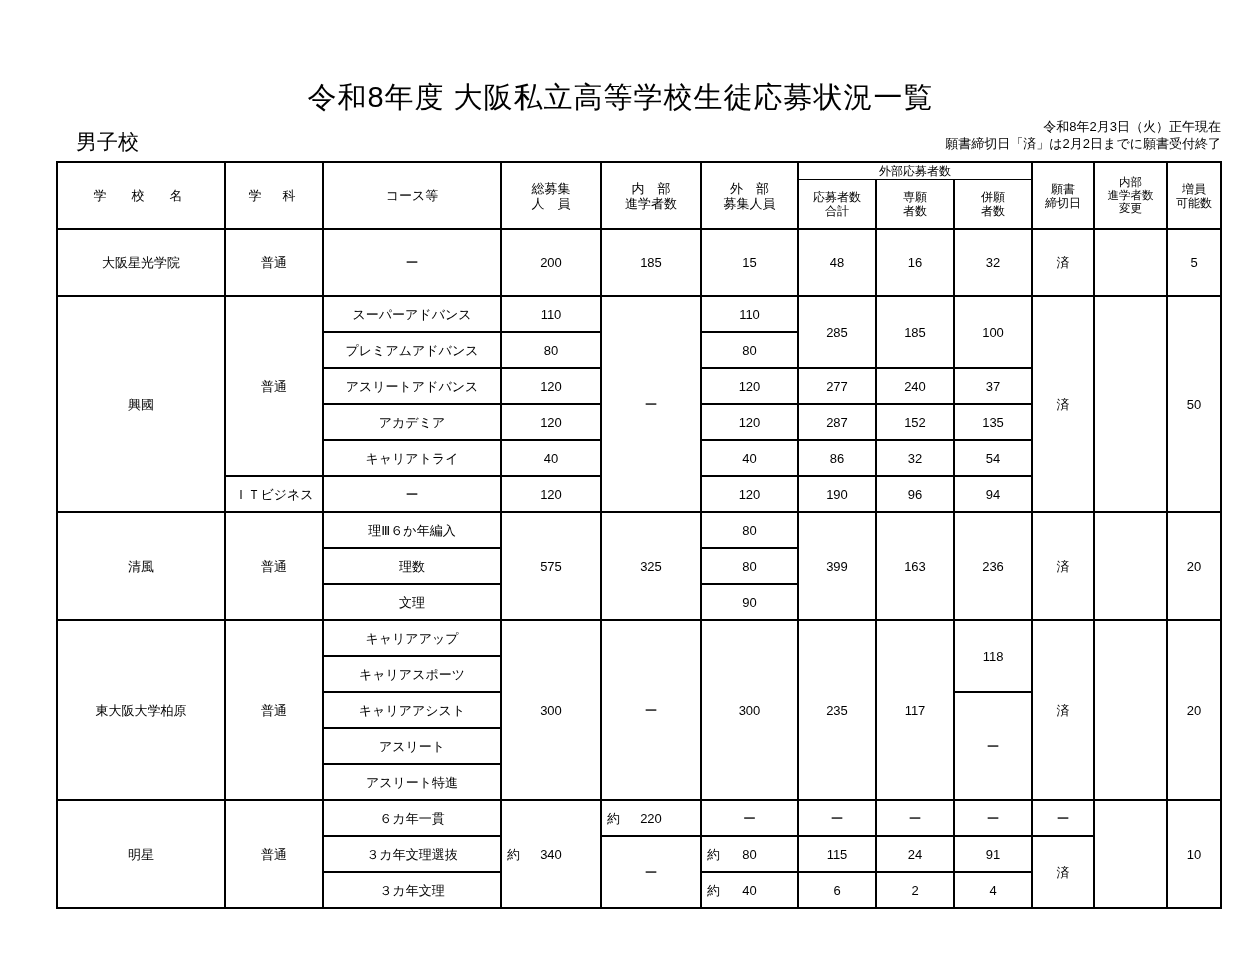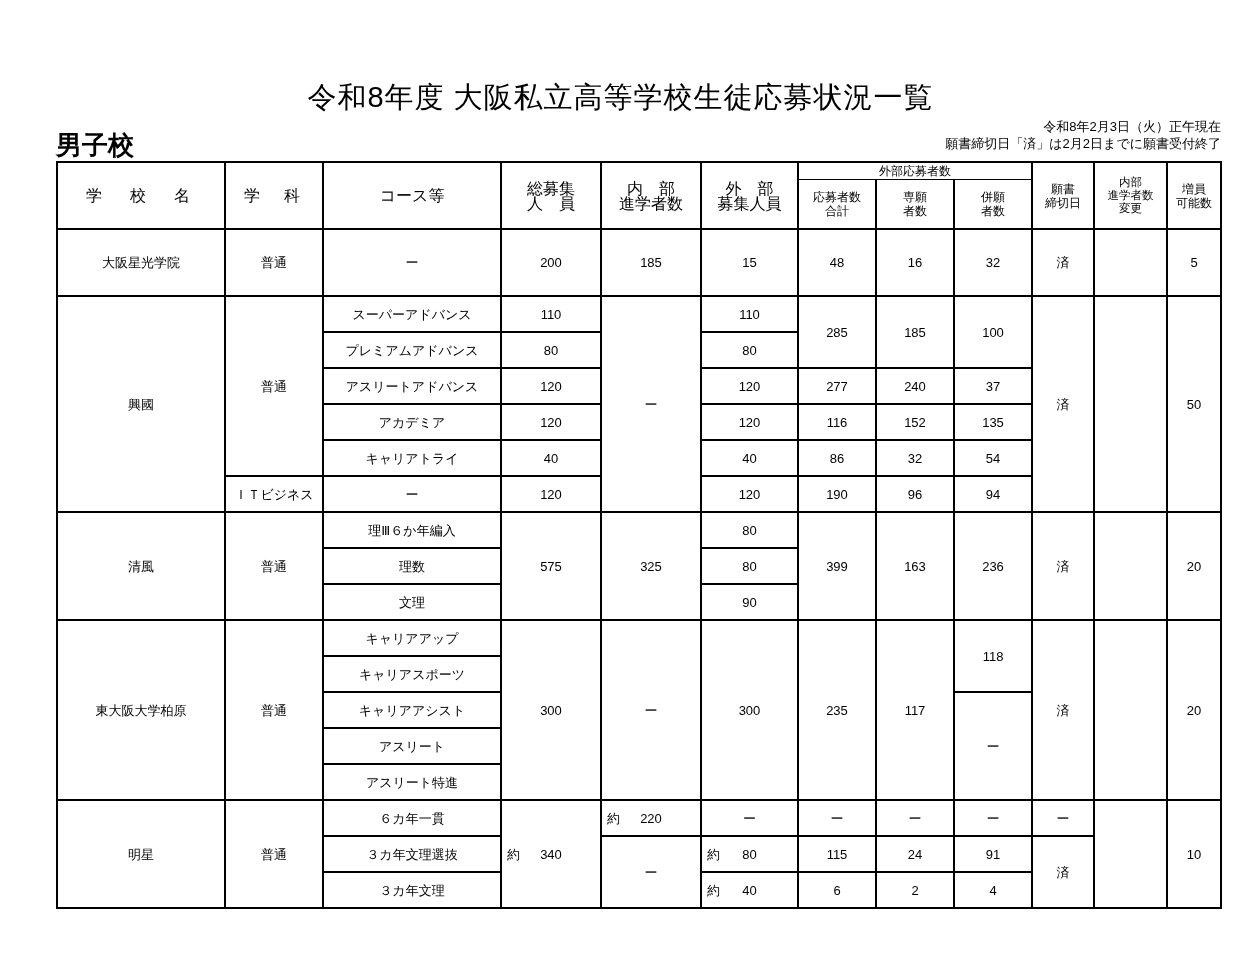--- a/index.html
+++ b/index.html
@@ -19,23 +19,22 @@
     letter-spacing:1px;
     font-weight:400;
   }
   .meta{
     position:absolute;top:118px;right:20px;
     text-align:right;
     font-size:13px;
     line-height:17px;
   }
   .grouplabel{
-    position:absolute;top:128px;left:56px;
-    font-size:26px;
-    font-weight:bold;
+    position:absolute;top:128px;left:76px;
+    font-size:21px;
   }
 
   table.sheet{
     position:absolute;
     top:161px;left:56px;
     border-collapse:collapse;
     table-layout:fixed;
     width:1124px;
     font-size:13px;
   }
@@ -47,21 +46,21 @@
     text-align:center;
     line-height:15px;
     background:#fff;
   }
   
   .bt{border-top:2px solid #000 !important;}
   .bb{border-bottom:2px solid #000 !important;}
   .bl{border-left:2px solid #000 !important;}
   .br{border-right:2px solid #000 !important;}
 
-  .hdr td{font-size:16px;line-height:16px;height:48px;}
+  .hdr td{font-size:13px;line-height:16px;height:48px;}
   .hdr .small{font-size:12px;line-height:14px;}
   .hdr .tiny{font-size:11.5px;line-height:13px;}
   .spaced{letter-spacing:6px;}
   .spaced2{letter-spacing:4px;}
 
   td.num{text-align:right;padding-right:6px;}
   td.numapprox{text-align:right;padding-right:6px;position:relative;}
   td.numapprox .yaku{position:absolute;left:5px;top:50%;transform:translateY(-50%);}
   td.ctr{text-align:center;}
   .b{font-weight:bold;}
@@ -185,21 +184,21 @@
       <td class="bl bt num">120</td>
       <td class="bl bt num">120</td>
       <td class="bl bt num">277</td>
       <td class="bl bt num">240</td>
       <td class="bl bt num">37</td>
     </tr>
     <tr class="r-std">
       <td class="bl bt">アカデミア</td>
       <td class="bl bt num">120</td>
       <td class="bl bt num">120</td>
-      <td class="bl bt num">116</td>
+      <td class="bl bt num">287</td>
       <td class="bl bt num">152</td>
       <td class="bl bt num">135</td>
     </tr>
     <tr class="r-std">
       <td class="bl bt">キャリアトライ</td>
       <td class="bl bt num">40</td>
       <td class="bl bt num">40</td>
       <td class="bl bt num">86</td>
       <td class="bl bt num">32</td>
       <td class="bl bt num">54</td>

